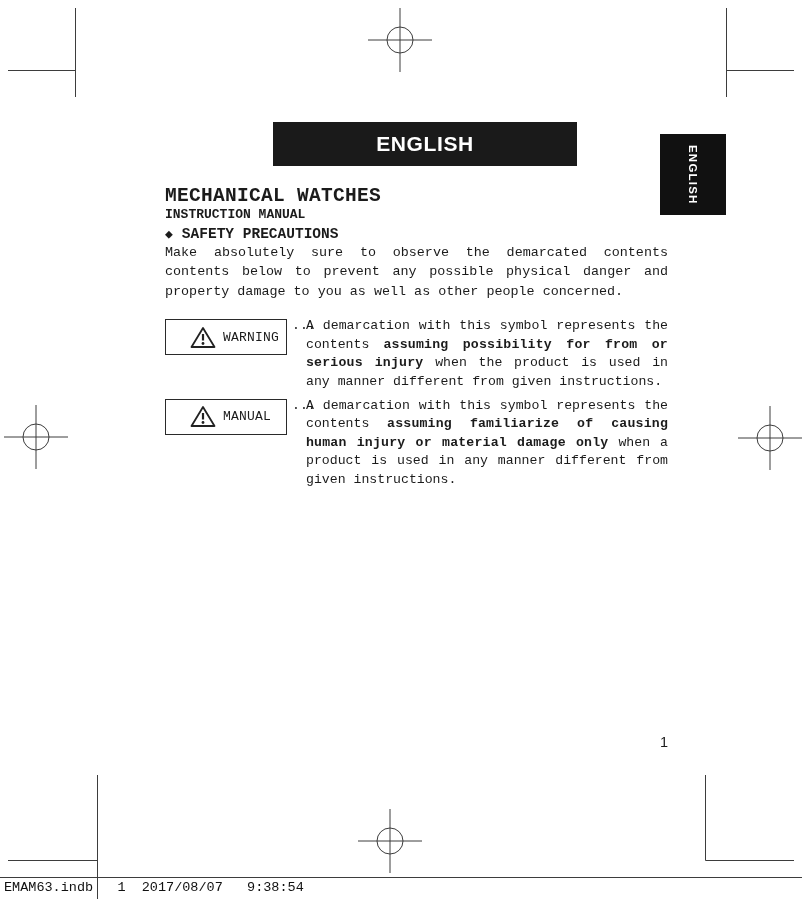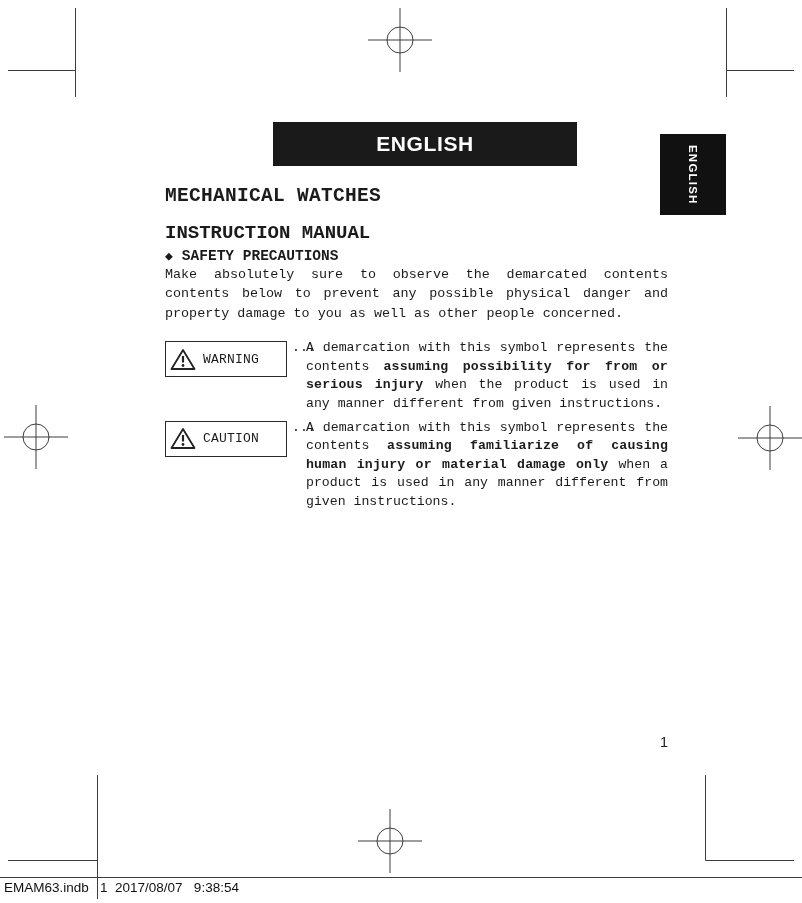--- a/index.html
+++ b/index.html
@@ -24,48 +24,48 @@
   .side-tab {
     position: absolute; left: 660px; top: 134px; width: 66px; height: 81px;
     background: #111111; color: #ffffff;
     display: flex; align-items: center; justify-content: center;
     writing-mode: vertical-rl;
     font-size: 11.5px; font-weight: bold; letter-spacing: 1.2px;
   }
 
   .content { position: absolute; left: 165px; top: 185px; width: 503px; font-family: Liberation Mono, monospace; }
   .content h1 { font-size: 19.5px; font-weight: bold; letter-spacing: 0.3px; }
-  .content h2 { font-size: 19px; font-weight: bold; margin-top: 15px; }
+  .content h2 { font-size: 13px; font-weight: bold; }
   .content p { font-size: 13.4px; line-height: 19.4px; margin-top: 1px; }
   .just { text-align: justify; }
   .content h3 {
     font-size: 14.5px; font-weight: bold; margin-top: 4px;
     display: flex; align-items: center; gap: 9px;
   }
   .diamond { font-size: 13px; line-height: 1; }
 
   .notice-row { display: flex; align-items: flex-start; margin-top: 5px; }
   .notice-row.first { margin-top: 16px; }
   .notice-box {
     width: 122px; height: 36px; flex-shrink: 0; margin-top: 2px;
     border: 1px solid #2a2a2a;
-    display: flex; align-items: center; padding-left: 4px;
+    display: flex; align-items: center; padding-left: 24px;
   }
   .notice-label { font-size: 13px; margin-left: 7px; letter-spacing: 0.2px; color: #1b1b1b; }
   .notice-text {
     flex: 1; margin-left: 5px; position: relative; padding-left: 14px;
     font-size: 13.2px; line-height: 18.6px;
   }
   .prefix { position: absolute; left: 0; top: 0; }
   .b { font-weight: bold; letter-spacing: 0.2px; }
 
   .page-number { position: absolute; left: 620px; top: 734px; width: 48px; text-align: right; font-size: 14.5px; }
   .footer-text {
     position: absolute; left: 4px; top: 880px;
-    font-family: Liberation Sans, sans-serif;
+    font-family: Liberation Mono, monospace;
     font-size: 13.5px; white-space: pre; color: #111111;
   }
 </style>
 </head>
 <body>
 
 <div>
 
   <svg class="marks" width="802" height="903" viewBox="0 0 802 903">
     <g>
@@ -138,21 +138,21 @@
       </div>
     </div>
 
     <div class="notice-row">
       <div class="notice-box">
         <svg width="26" height="23" viewBox="0 0 26 23">
           <path d="M13 2 L24.5 21 L1.5 21 Z" fill="none" stroke="#222222" stroke-width="1.8" stroke-linejoin="round"></path>
           <line x1="13" y1="8" x2="13" y2="14.5" stroke="#222222" stroke-width="2.2"></line>
           <circle cx="13" cy="17.5" r="1.4" fill="#222222" stroke="none"></circle>
         </svg>
-        <span class="notice-label">CAUTION</span>
+        <span class="notice-label">MANUAL</span>
       </div>
       <div class="notice-text just">
         <span class="prefix">...</span><span>A demarcation with this symbol represents the contents </span><span class="b">assuming familiarize of causing human injury or material damage only</span><span> when a product is used in any manner different from given instructions.</span>
       </div>
     </div>
   </div>
 
   <div class="page-number">1</div>
 
   <div class="footer-text">EMAM63.indb   1  2017/08/07   9:38:54</div>

